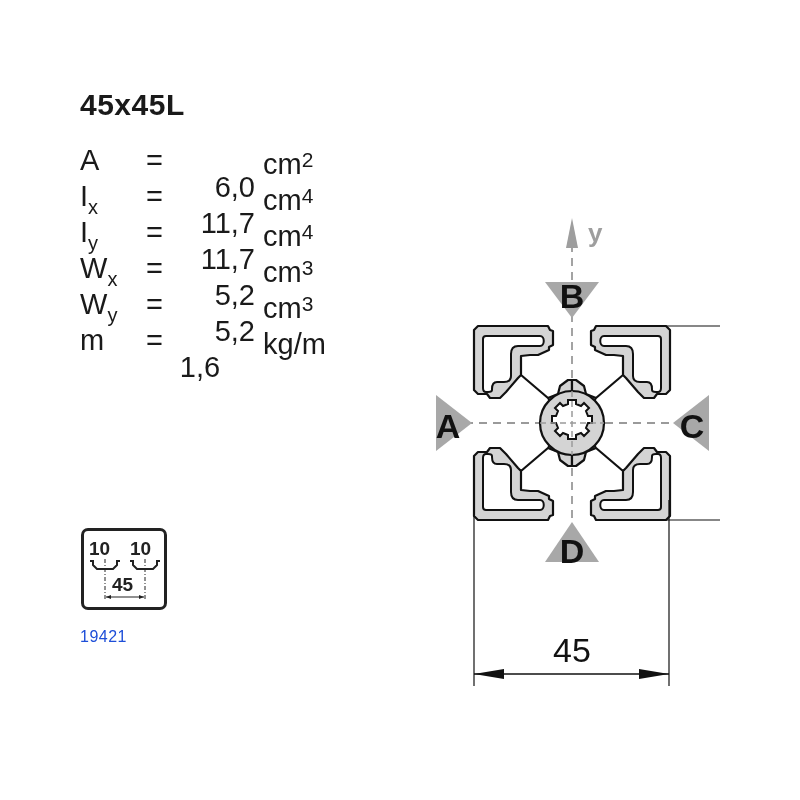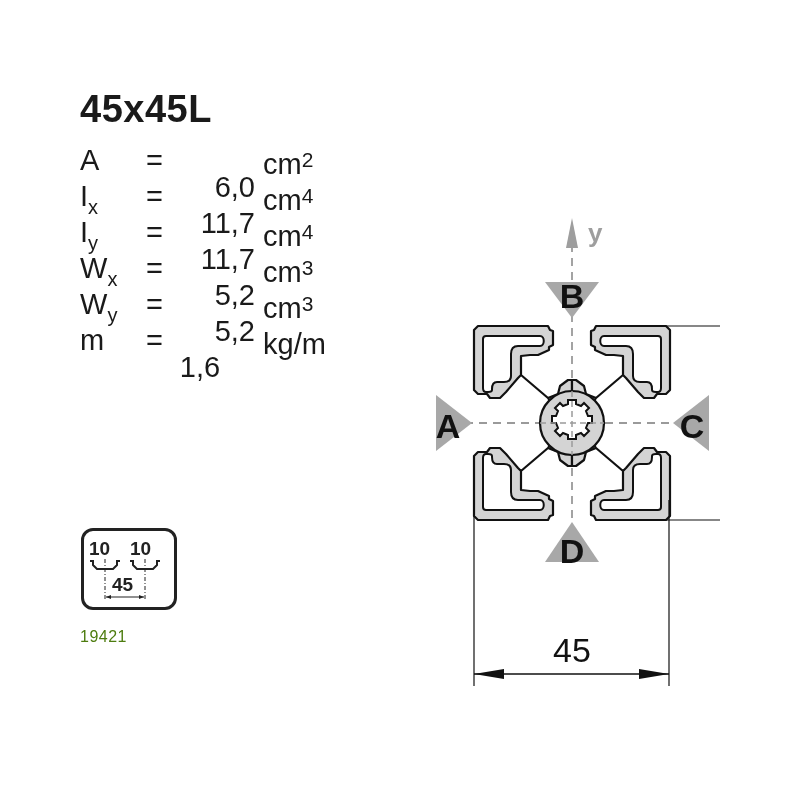--- a/index.html
+++ b/index.html
@@ -1,27 +1,27 @@
 <!DOCTYPE html>
 <html><head>
   <meta charset="utf-8">
   <style>
     html, body { margin: 0; padding: 0; background: #ffffff; }
     body { width: 800px; height: 800px; position: relative; overflow: hidden; font-family: "Liberation Sans", sans-serif; color: #1a1a1a; }
-    .title { position: absolute; left: 80px; top: 88px; font-size: 38px; font-weight: bold; letter-spacing: 0.5px; color: #1a1a1a; }
+    .title { position: absolute; left: 80px; top: 88px; font-size: 30px; font-weight: bold; letter-spacing: 0.5px; color: #1a1a1a; }
     .props { position: absolute; left: 80px; top: 142px; }
     .prop-row { position: relative; height: 36px; font-size: 29px; line-height: 36px; color: #1a1a1a; }
     .prop-sym { position: absolute; left: 0; top: 0; white-space: nowrap; }
     .prop-sym sub { font-size: 20px; vertical-align: -8px; }
     .prop-eq { position: absolute; left: 66px; top: 0; }
     .prop-val { position: absolute; right: -138px; top: 0; text-align: right; width: 120px; white-space: nowrap; margin-top: 27px; }
     .prop-unit { position: absolute; left: 183px; top: 0; white-space: nowrap; }
     .prop-unit sup { font-size: 21px; vertical-align: 7px; }
-    .slot-box { position: absolute; left: 81px; top: 528px; width: 96px; height: 82px; border: 3px solid #222; border-radius: 12px; box-sizing: border-box; }
-    .part-no { position: absolute; left: 80px; top: 628px; font-size: 16px; color: #4d7c0f; letter-spacing: 0.5px; }
+    .slot-box { position: absolute; left: 81px; top: 528px; width: 86px; height: 82px; border: 3px solid #222; border-radius: 7px; box-sizing: border-box; }
+    .part-no { position: absolute; left: 80px; top: 628px; font-size: 16px; color: #1d4ed8; letter-spacing: 0.5px; }
     .drawing { position: absolute; left: 420px; top: 200px; width: 330px; height: 500px; }
     svg text { font-family: "Liberation Sans", sans-serif; }
   </style>
 </head>
 <body>
 
 <div class="title">45x45L</div>
 
 <div class="props">
   <div class="prop-row">

